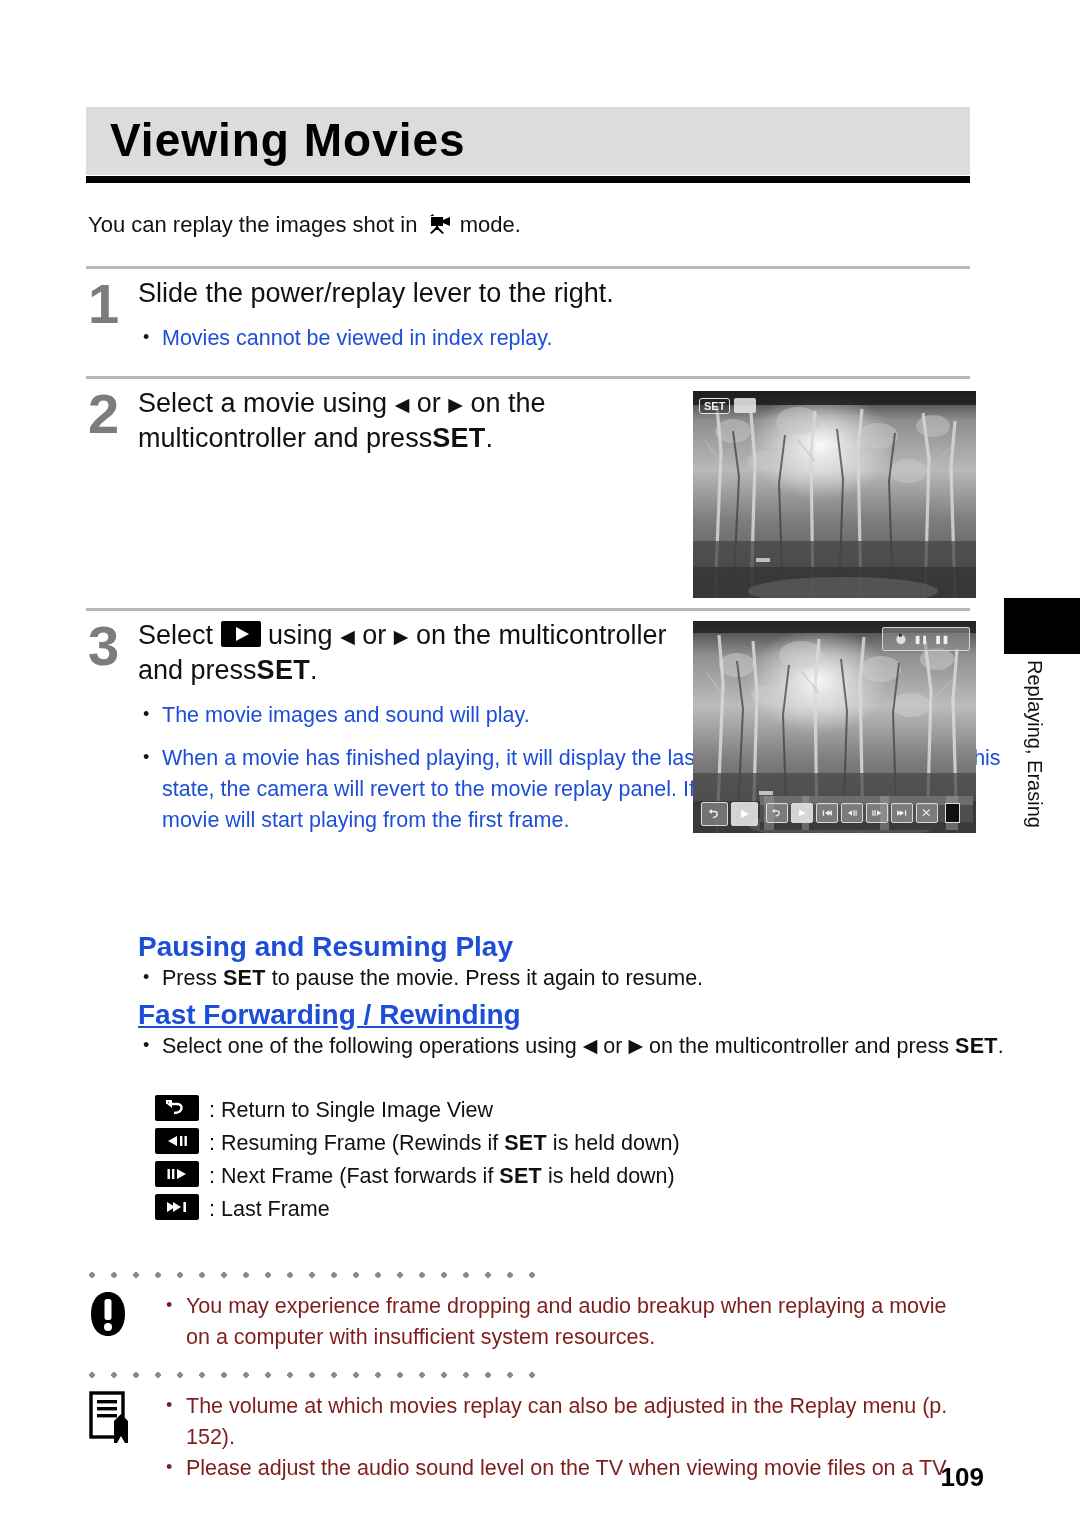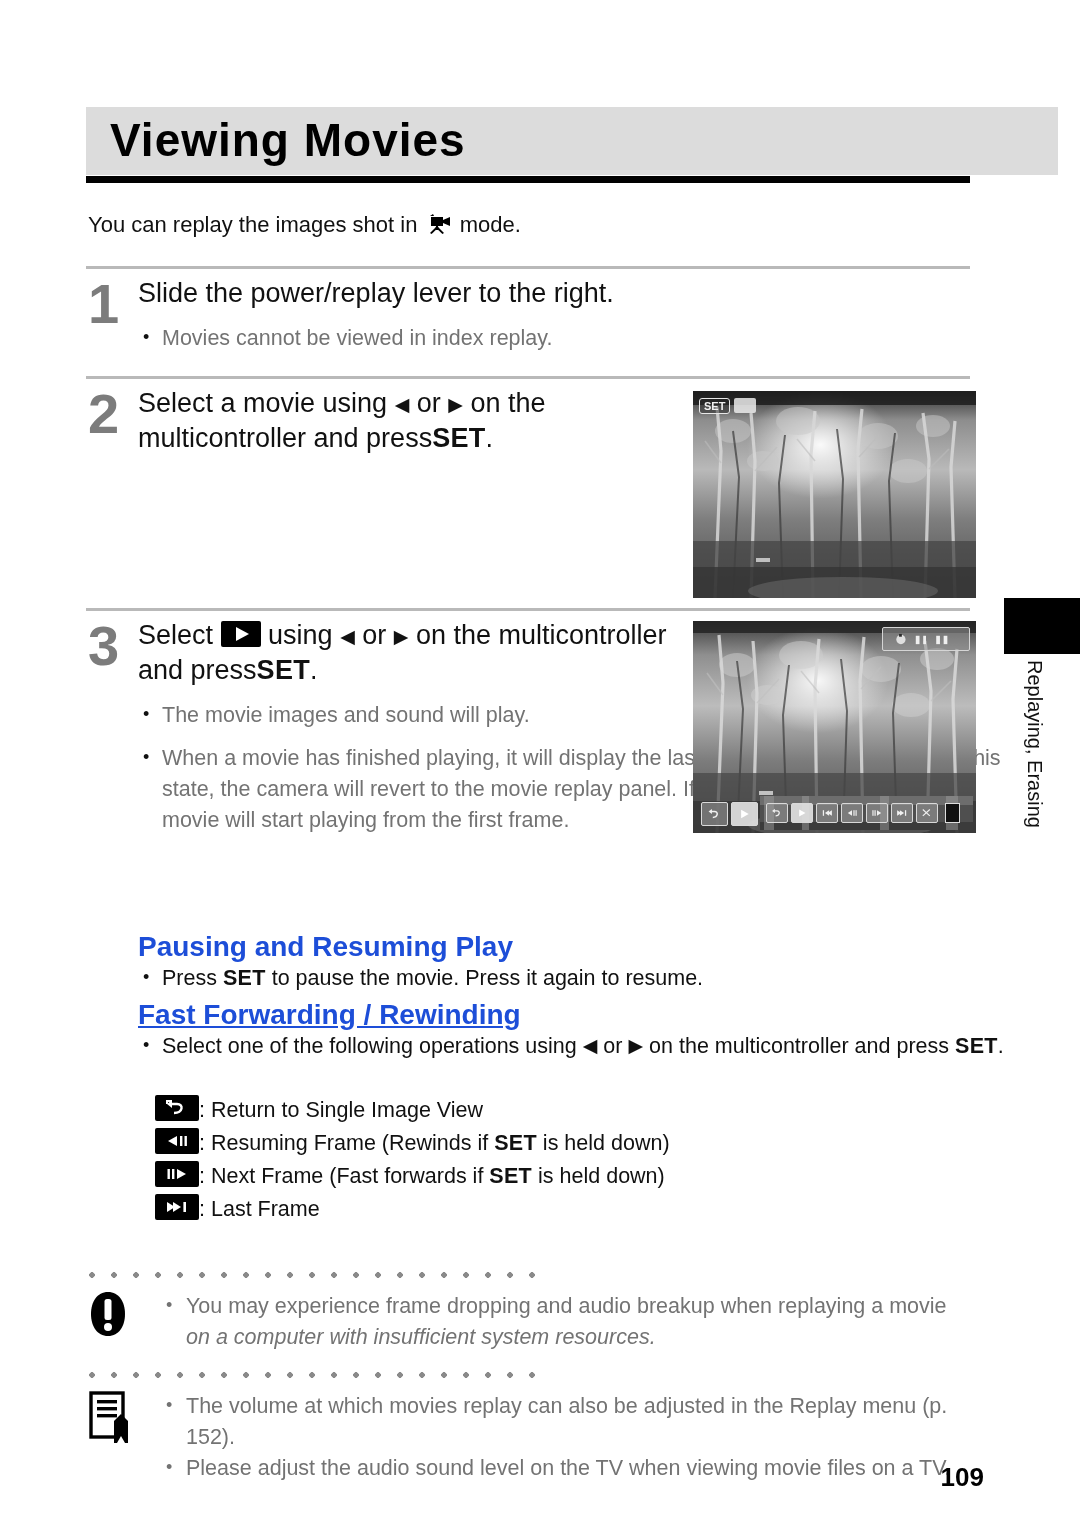--- a/index.html
+++ b/index.html
@@ -6,21 +6,21 @@
   body{
     width:1080px;height:1529px;background:#ffffff;
     font-family:"Liberation Sans", sans-serif;
     color:#000;
     position:relative;overflow:hidden;
   }
   .page{position:absolute;left:0;top:0;width:1080px;height:1529px;}
 
   
   .chapter-head{
-    position:absolute;left:86px;top:107px;width:972px;height:68px;
+    position:absolute;left:86px;top:107px;width:884px;height:68px;
     background:#dcdcdc;
   }
   .chapter-head .title{
     position:absolute;left:24px;top:6px;
     font-size:46px;font-weight:bold;letter-spacing:1px;color:#000;
     font-family:"Liberation Sans", sans-serif;
   }
   .chapter-rule{
     position:absolute;left:86px;top:176px;width:884px;height:7px;background:#000;
   }
@@ -45,21 +45,21 @@
     line-height:56px;
     font-family:"Liberation Sans", sans-serif;
   }
   .step-body{position:absolute;left:50px;top:0px;}
   .step-head{
     font-size:27px;line-height:35px;color:#111;font-weight:normal;
   }
   .bullets{margin:2px 0 0 0;padding:0;list-style:none;}
   .bullets li{
     position:relative;padding-left:24px;
-    font-size:21.5px;line-height:31px;color:#737373;margin-top:12px;
+    font-size:21.5px;line-height:31px;color:#1d4ed8;margin-top:12px;
   }
   .bullets li:before{
     content:"\2022";position:absolute;left:5px;top:-1px;font-size:18px;color:#111;
   }
 
   .step1{left:88px;top:276px;width:600px;}
   .step2{left:88px;top:386px;width:620px;}
   .step3{left:88px;top:618px;width:880px;}
   .narrow{width:600px;}
 
@@ -104,21 +104,21 @@
   .sub-bullet:before{content:"\2022";position:absolute;left:5px;top:-1px;font-size:18px;}
   .sb-1{top:963px;}
   .sb-2{top:1031px;}
 
   
   .ops{position:absolute;left:155px;top:1094px;}
   .ops-row{
     display:flex;align-items:center;height:32px;margin-bottom:1px;
     font-size:21.5px;color:#111;
   }
-  .ops-row .lbl{}
+  .ops-row .lbl{margin-left:10px;}
 
   
   .photo{position:absolute;background:#777;overflow:hidden;}
   .photo-1{left:693px;top:391px;width:283px;height:207px;}
   .photo-2{left:693px;top:621px;width:283px;height:212px;}
   .photo-3{left:760px;top:796px;width:213px;height:34px;}
 
   .forest{position:absolute;left:0;top:0;width:100%;height:100%;}
 
   .badge-set{
@@ -175,24 +175,24 @@
     background-size:22px 8px;background-repeat:repeat-x;
   }
   .dot-1{top:1271px;}
   .dot-2{top:1371px;}
 
   .note{position:absolute;}
   .note-icon{position:absolute;left:0;top:0;}
   .note-text{position:absolute;left:72px;top:0;width:830px;}
   .note-text p{
     margin:0;position:relative;padding-left:26px;
-    font-size:21.5px;line-height:31px;color:#737373;
+    font-size:21.5px;line-height:31px;color:#7f1d1d;
   }
   .note-text p.b:before{content:"\2022";position:absolute;left:6px;top:-1px;font-size:18px;}
-  .note-text p.cont{padding-left:26px;font-style:italic;}
+  .note-text p.cont{padding-left:26px;}
 
   .note-warn{left:88px;top:1291px;}
   .note-info{left:88px;top:1391px;}
 
   .pagenum{
     position:absolute;right:96px;top:1462px;
     font-size:26px;font-weight:bold;color:#000;
   }
 </style>
 </head>

